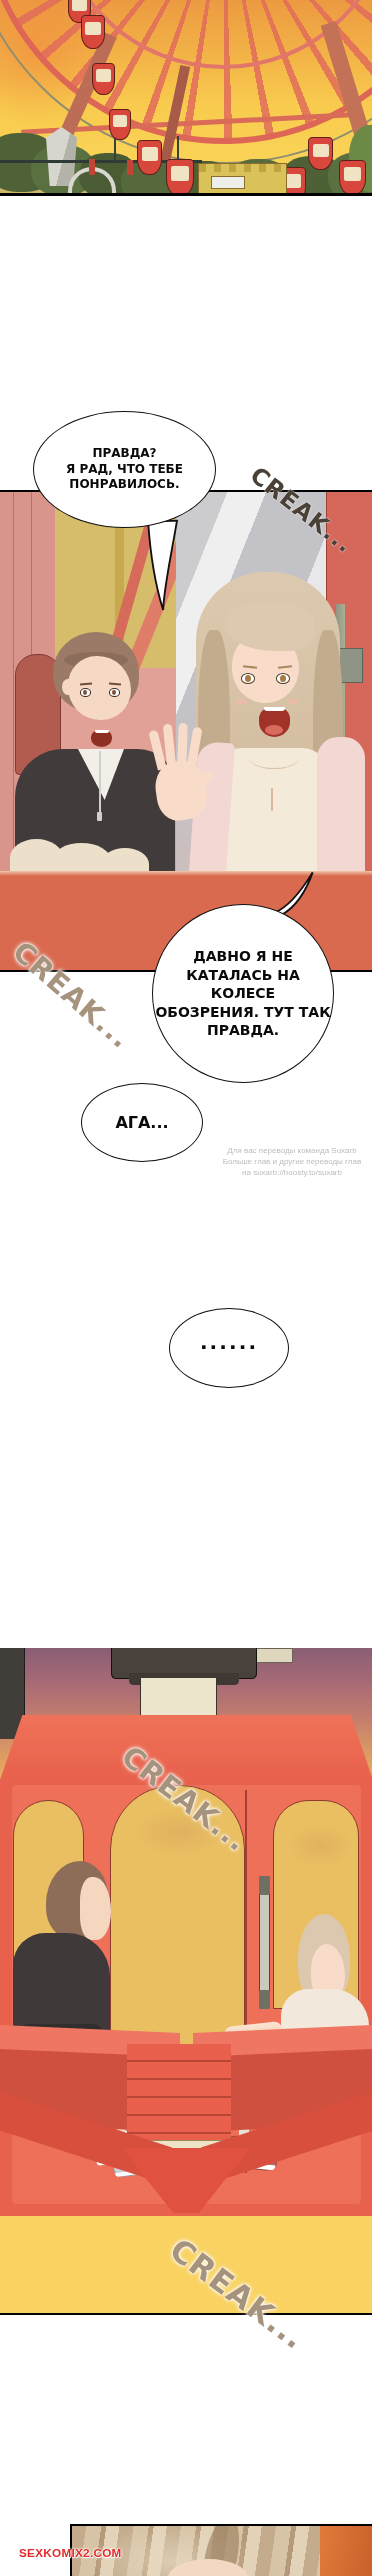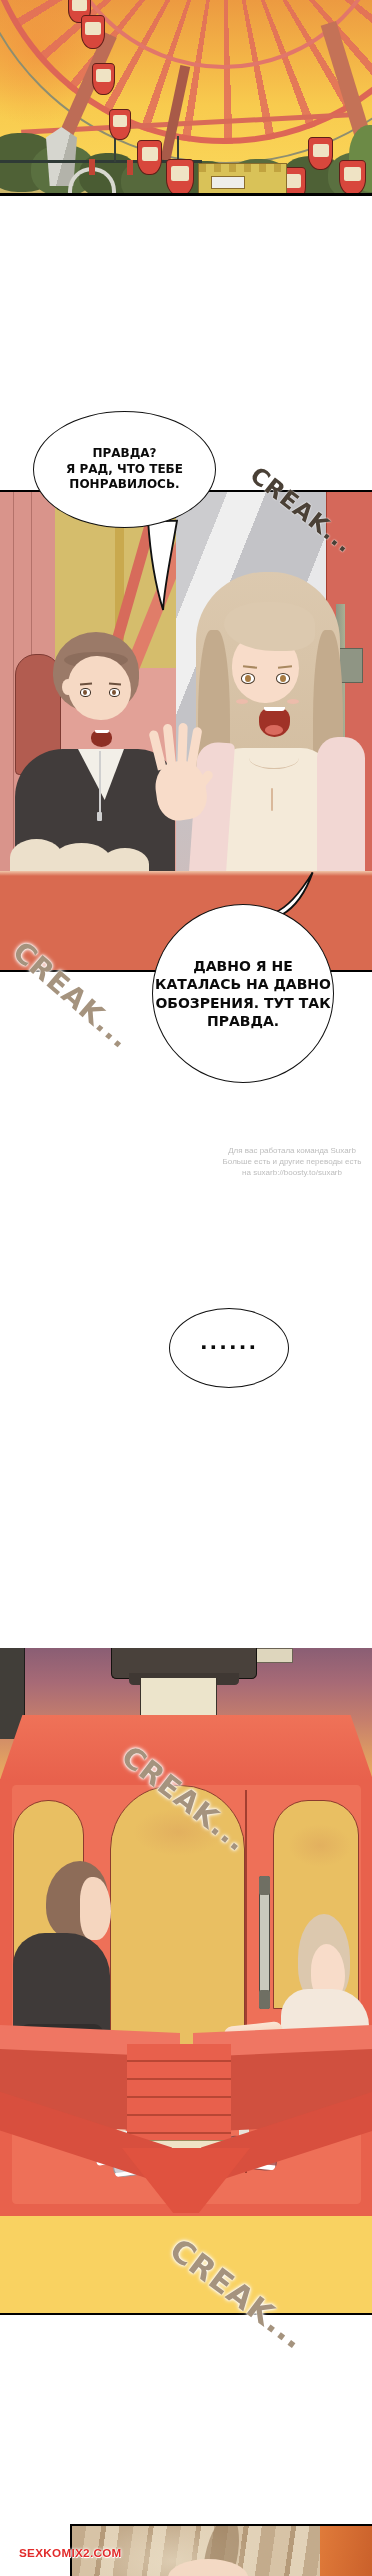--- a/index.html
+++ b/index.html
@@ -271,38 +271,41 @@
       <div>ПОНРАВИЛОСЬ.</div>
     </div>
   </div>
 
   <svg class="tail" style="left:266px;top:868px;" width="53" height="48" viewBox="0 0 100 90">
     <path d="M16,84 C42,74 66,44 88,8 C74,48 54,74 30,88 Z" fill="#ffffff" stroke="#111111" stroke-width="3.5"></path>
   </svg>
   <div class="bubble" style="left:140px;top:904px;width:180px;height:177px;margin-left:12px;">
     <div class="btxt" style="font-size:14px;">
       <div>ДАВНО Я НЕ</div>
-      <div>КАТАЛАСЬ НА ДАВНО</div>
+      <div>КАТАЛАСЬ НА КОЛЕСЕ</div>
       <div>ОБОЗРЕНИЯ. ТУТ ТАК</div>
       <div>ПРАВДА.</div>
     </div>
   </div>
 
+  <div class="bubble" style="left:81px;top:1083px;width:120px;height:77px;">
+    <div class="btxt" style="font-size:16px;">АГА...</div>
+  </div>
 
   <div class="bubble" style="left:169px;top:1308px;width:118px;height:78px;">
     <div class="btxt" style="font-size:20px;letter-spacing:2.1px;transform:translateY(-6.4px);">......</div>
   </div>
 
   <div class="sfx dark" style="left:262px;top:461px;font-size:23.4px;transform:rotate(38deg);">CREAK...</div>
   <div class="sfx lite" style="left:28px;top:935px;font-size:28px;transform:rotate(41deg);">CREAK...</div>
   <div class="sfx lite" style="left:136px;top:1739px;font-size:29px;transform:rotate(38deg);">CREAK...</div>
   <div class="sfx lite" style="left:185px;top:2231px;font-size:31px;transform:rotate(37deg);">CREAK...</div>
 
   <div id="credits">
-    <div>Для вас работала команда Suxarb</div>
-    <div>Больше есть и другие переводы есть</div>
+    <div>Для вас переводы команда Suxarb</div>
+    <div>Больше глав и другие переводы глав</div>
     <div>на suxarb://boosty.to/suxarb</div>
   </div>
 
   <div id="watermark">SEXKOMIX2.COM</div>
 
 </div>
 
 
 </body></html>

